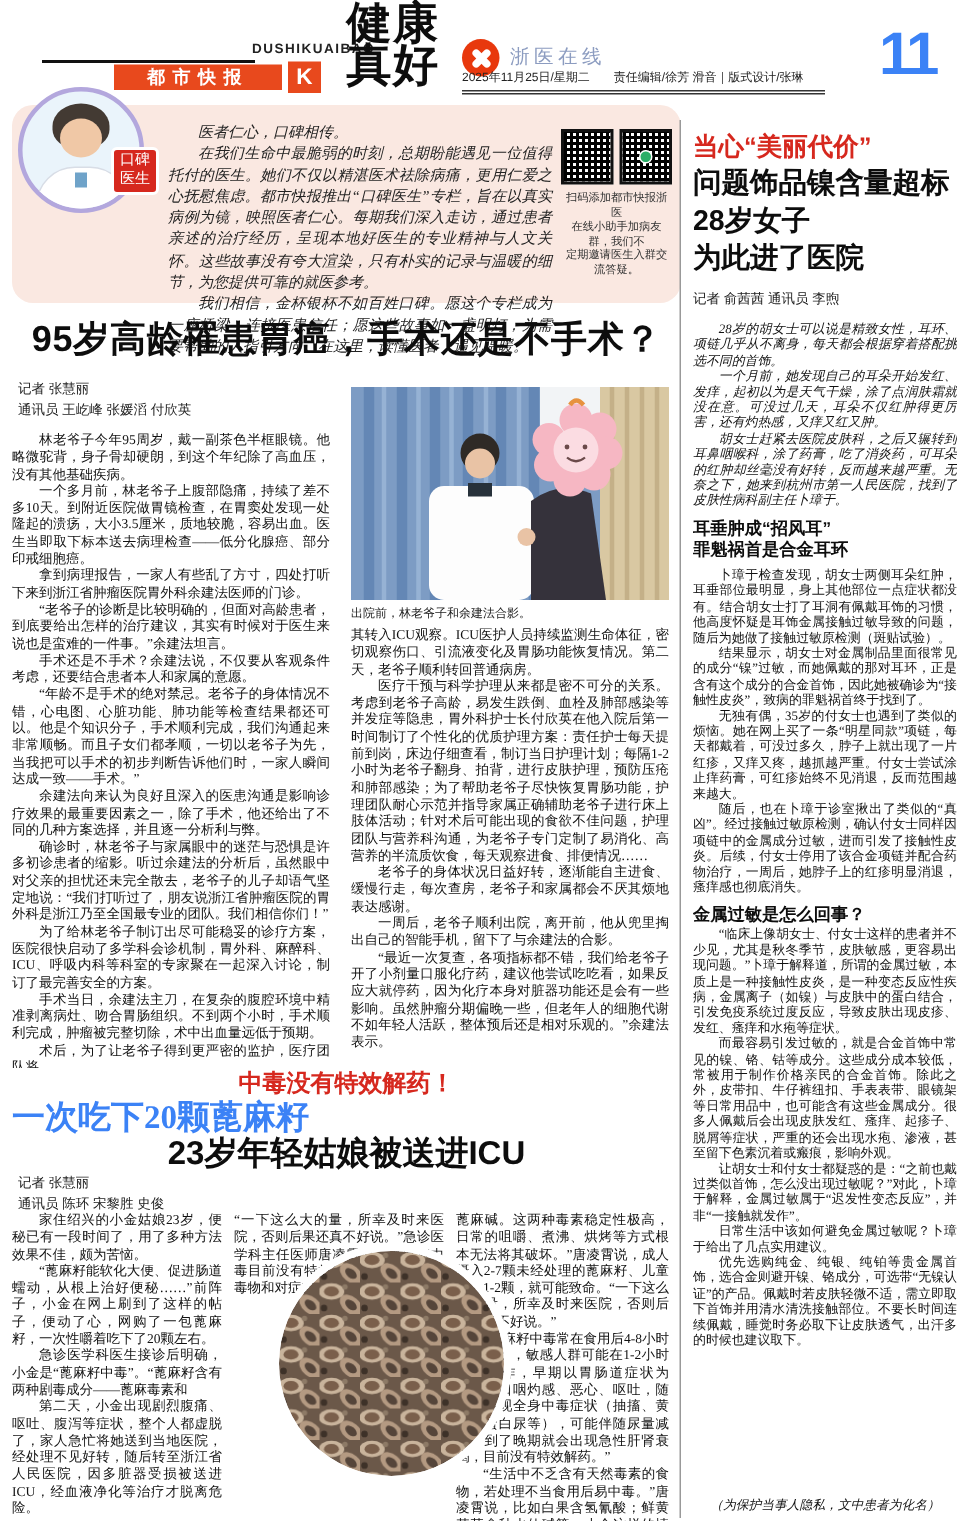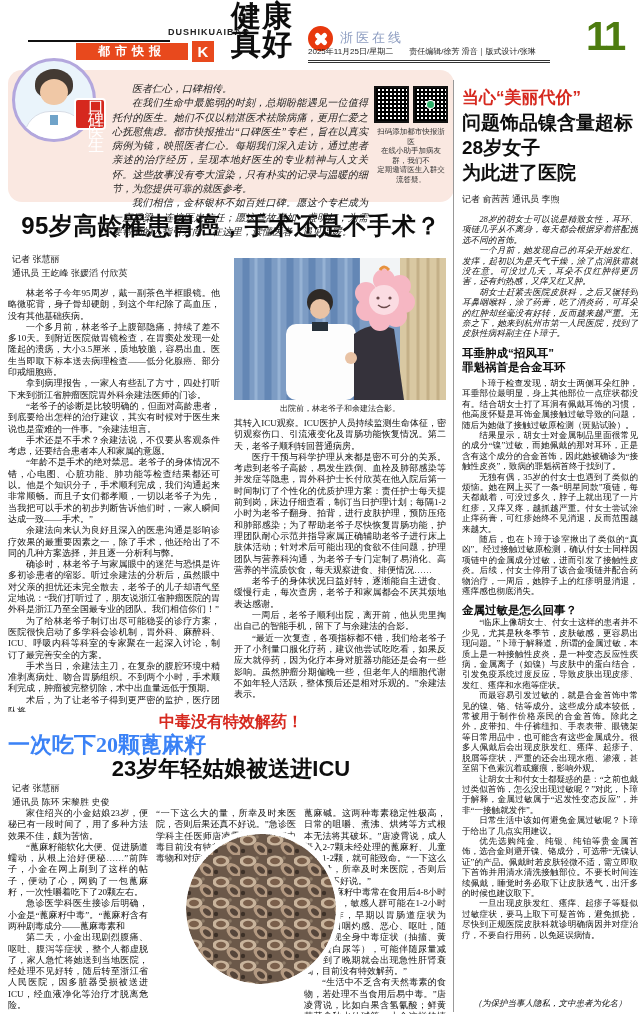--- a/index.html
+++ b/index.html
@@ -13,51 +13,51 @@
   .k-box{position:absolute;left:192px;top:41px;width:22px;height:21px;background:#e8491d;color:#fff;
          font-weight:900;font-size:15px;text-align:center;line-height:21px;}
   .sec-title{position:absolute;left:231px;top:2px;font-size:30px;line-height:28px;font-weight:900;color:#0d0d0d;letter-spacing:1px;}
   .zhy-logo{position:absolute;left:308px;top:26px;width:25px;height:25px;border-radius:50%;background:#e8380d;}
   .zhy-logo i{position:absolute;left:50%;top:50%;width:15px;height:5px;background:#fff;border-radius:3px;}
   .zhy-logo i.a{transform:translate(-50%,-50%) rotate(45deg);}
   .zhy-logo i.b{transform:translate(-50%,-50%) rotate(-45deg);}
   .channel-name{position:absolute;left:340px;top:29px;font-size:13px;letter-spacing:3px;color:#8c9cc0;}
   .date-row{position:absolute;left:308px;top:46px;width:242px;font-size:8px;color:#222;
             border-bottom:3px double #333;padding-bottom:3px;white-space:nowrap;}
-  .page-num{position:absolute;left:586px;top:14px;font-size:40px;font-weight:900;letter-spacing:-2px;color:#4d7c0f;}
+  .page-num{position:absolute;left:586px;top:14px;font-size:40px;font-weight:900;letter-spacing:-2px;color:#3b82f6;}
   
   .intro-box{position:absolute;left:8px;top:70px;width:446px;height:132px;background:#fae8e1;border-radius:14px;}
   .avatar{position:absolute;left:12px;top:58px;width:78px;height:78px;border-radius:50%;
           background:#eaf4fb;border:3px solid #b3a7dd;overflow:hidden;}
   .av-hair{position:absolute;left:20px;top:8px;width:38px;height:30px;border-radius:50% 50% 42% 42%;background:#433a33;}
   .av-face{position:absolute;left:25px;top:18px;width:28px;height:26px;border-radius:50%;background:#f0c8a6;}
   .av-coat{position:absolute;left:9px;bottom:-8px;width:60px;height:34px;border-radius:26px 26px 0 0;
            background:#fff;border:1px solid #d8dde6;}
   .av-collar{position:absolute;left:35px;bottom:14px;width:8px;height:10px;background:#6fa3c9;}
   .kb-tag{position:absolute;left:74px;top:98px;width:28px;height:28px;background:#d6281e;color:#fff;
-          font-size:16px;line-height:13px;text-align:right;border-radius:4px;border:2px solid #fff;white-space:pre-line;}
+          font-size:10px;line-height:13px;text-align:center;border-radius:4px;border:2px solid #fff;white-space:pre-line;}
   .intro-text{position:absolute;left:112px;top:82px;width:256px;font-family:"Liberation Serif",serif;
               font-style:italic;font-size:10px;line-height:14.3px;color:#222;text-align:justify;}
   .intro-text .para{text-indent:2em;}
   .qr-wrap{position:absolute;left:374px;top:86px;width:74px;text-align:center;}
   .qr-row{display:flex;gap:4px;justify-content:center;}
   .qr{position:relative;width:33px;height:33px;border:2px solid #111;background:#fff;
       background-image:repeating-linear-gradient(0deg,#000 0 2px,transparent 2px 4px),
                        repeating-linear-gradient(90deg,#000 0 2px,#fff 2px 4px);}
   .qr.wechat::after{content:"";position:absolute;inset:35%;background:#2aae67;border-radius:50%;border:1px solid #fff;}
   .qr-caption{margin-top:4px;font-size:7.5px;line-height:9.5px;color:#333;}
   
   .v-divider{position:absolute;left:453px;top:80px;width:1px;height:932px;background:#999;}
   
   .s1-headline{position:absolute;left:8px;top:210px;width:446px;text-align:center;
                font-size:24px;font-weight:900;color:#0d0d0d;letter-spacing:0.5px;}
   .byline{font-size:9px;line-height:14px;color:#222;}
   .s1-byline{position:absolute;left:12px;top:252px;}
   .photo1{position:absolute;left:234px;top:258px;width:212px;height:142px;overflow:hidden;background:#9db8d8;}
-  .photo1-caption{position:absolute;left:234px;top:403px;width:212px;text-align:center;
+  .photo1-caption{position:absolute;left:234px;top:403px;width:212px;text-align:left;
                   font-family:"Liberation Serif",serif;font-size:8px;color:#222;}
   .newsbody{font-family:"Liberation Serif",serif;font-size:9px;line-height:11.3px;text-align:justify;color:#111;overflow:hidden;}
   .newsbody .para{text-indent:2em;}
   .newsbody .cont{text-indent:0;}
   .s1-col1{position:absolute;left:8px;top:288px;width:212px;height:424px;}
   .s1-col2{position:absolute;left:234px;top:418px;width:212px;height:296px;}
   
   .s2-kicker{position:absolute;left:8px;top:712px;width:446px;text-align:center;
              font-size:16px;font-weight:900;color:#d6281e;}
   .s2-h2{position:absolute;left:8px;top:730px;width:446px;text-align:left;font-size:22px;font-weight:900;color:#3b82f6;font-family:Liberation Serif, serif;}
@@ -257,17 +257,16 @@
       <div class="p">卜璋于检查发现，胡女士两侧耳朵红肿，耳垂部位最明显，身上其他部位一点症状都没有。结合胡女士打了耳洞有佩戴耳饰的习惯，他高度怀疑是耳饰金属接触过敏导致的问题，随后为她做了接触过敏原检测（斑贴试验）。</div>
       <div class="p">结果显示，胡女士对金属制品里面很常见的成分“镍”过敏，而她佩戴的那对耳环，正是含有这个成分的合金首饰，因此她被确诊为“接触性皮炎”，致病的罪魁祸首终于找到了。</div>
       <div class="p">无独有偶，35岁的付女士也遇到了类似的烦恼。她在网上买了一条“明星同款”项链，每天都戴着，可没过多久，脖子上就出现了一片红疹，又痒又疼，越抓越严重。付女士尝试涂止痒药膏，可红疹始终不见消退，反而范围越来越大。</div>
       <div class="p">随后，也在卜璋于诊室揪出了类似的“真凶”。经过接触过敏原检测，确认付女士同样因项链中的金属成分过敏，进而引发了接触性皮炎。后续，付女士停用了该合金项链并配合药物治疗，一周后，她脖子上的红疹明显消退，瘙痒感也彻底消失。</div>
       <div class="sub">金属过敏是怎么回事？</div>
       <div class="p">“临床上像胡女士、付女士这样的患者并不少见，尤其是秋冬季节，皮肤敏感，更容易出现问题。”卜璋于解释道，所谓的金属过敏，本质上是一种接触性皮炎，是一种变态反应性疾病，金属离子（如镍）与皮肤中的蛋白结合，引发免疫系统过度反应，导致皮肤出现皮疹、发红、瘙痒和水疱等症状。</div>
       <div class="p">而最容易引发过敏的，就是合金首饰中常见的镍、铬、钴等成分。这些成分成本较低，常被用于制作价格亲民的合金首饰。除此之外，皮带扣、牛仔裤纽扣、手表表带、眼镜架等日常用品中，也可能含有这些金属成分。很多人佩戴后会出现皮肤发红、瘙痒、起疹子、脱屑等症状，严重的还会出现水疱、渗液，甚至留下色素沉着或瘢痕，影响外观。</div>
       <div class="p">让胡女士和付女士都疑惑的是：“之前也戴过类似首饰，怎么没出现过敏呢？”对此，卜璋于解释，金属过敏属于“迟发性变态反应”，并非“一接触就发作”。</div>
       <div class="p">日常生活中该如何避免金属过敏呢？卜璋于给出了几点实用建议。</div>
       <div class="p">优先选购纯金、纯银、纯铂等贵金属首饰，选合金则避开镍、铬成分，可选带“无镍认证”的产品。佩戴时若皮肤轻微不适，需立即取下首饰并用清水清洗接触部位。不要长时间连续佩戴，睡觉时务必取下让皮肤透气，出汗多的时候也建议取下。</div>
-      <div class="p">一旦出现皮肤发红、瘙痒、起疹子等疑似过敏症状，要马上取下可疑首饰，避免抓挠，尽快到正规医院皮肤科就诊明确病因并对症治疗，不要自行用药，以免延误病情。</div>
     </div>
   <div class="s3-footnote">（为保护当事人隐私，文中患者为化名）</div>
 
 </div>
 
 </body></html>

